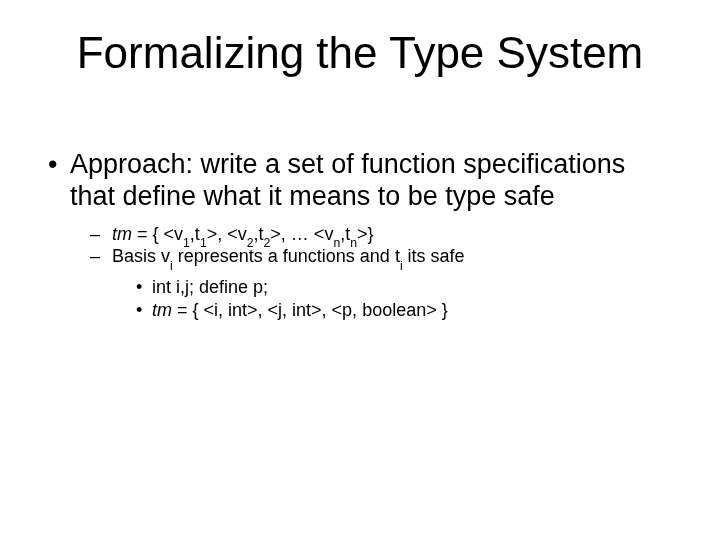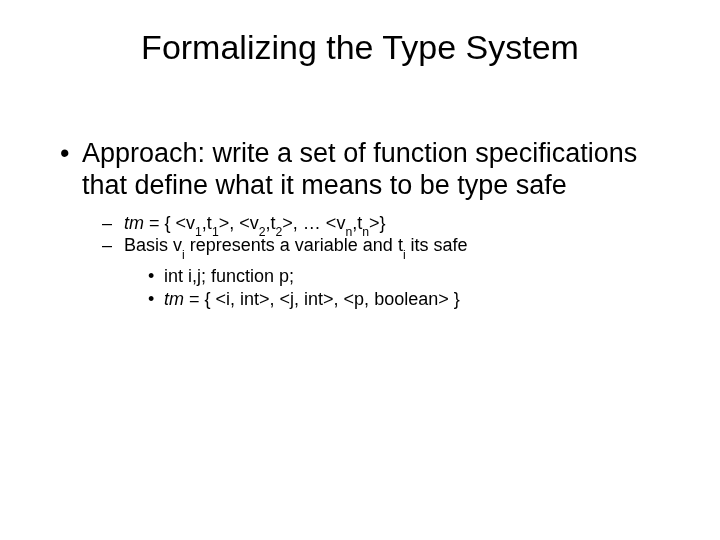--- a/index.html
+++ b/index.html
@@ -1,19 +1,19 @@
 <!DOCTYPE html>
 <html><head>
 <meta charset="utf-8">
 <style>
 html,body{margin:0;padding:0}
 body{width:720px;height:540px;background:#fff;font-family:Arial,Helvetica,sans-serif;color:#000;position:relative}
 .slide{padding:24px 48px 0 48px}
-.title{font-size:34px;font-weight:400;text-align:center;margin-top:4px;margin-bottom:70px;letter-spacing:0}
-ul{list-style:none;margin:12px;padding:0}
+.title{font-size:44px;font-weight:400;text-align:center;margin-top:4px;margin-bottom:70px;letter-spacing:0}
+ul{list-style:none;margin:0;padding:0}
 .lvl1{font-size:27px;line-height:1.2;margin:0 0 2px 0;padding-left:22px;position:relative}
 .lvl1::before{content:"•";position:absolute;left:0;top:0}
 .lvl2{font-size:18px;line-height:1.25;margin:0;padding-left:64px;position:relative}
 .lvl2::before{content:"–";position:absolute;left:42px;top:0}
 .lvl3{font-size:18px;line-height:1.3;margin:0;padding-left:104px;position:relative}
 .lvl3::before{content:"•";position:absolute;left:88px;top:0}
 .ital{font-style:italic}
 sub{font-size:0.68em;line-height:0;position:relative;bottom:-0.25em}
 .gap{height:8px}
 </style>
@@ -27,25 +27,25 @@
     <li class="lvl1">Approach: write a set of function specifications that define what it means to be type safe</li>
 
 
     <li class="gap"></li>
 
     <li class="lvl2">
       <span class="ital">tm</span><span> = { &lt;v</span><sub>1</sub><span>,t</span><sub>1</sub><span>&gt;, &lt;v</span><sub>2</sub><span>,t</span><sub>2</sub><span>&gt;, … &lt;v</span><sub>n</sub><span>,t</span><sub>n</sub><span>&gt;}</span>
     </li>
 
     <li class="lvl2">
-      <span>Basis v</span><sub>i</sub><span> represents a variable and t</span><sub>i</sub><span> its safe</span>
+      <span>Basis v</span><sub>i</sub><span> represents a functions and t</span><sub>i</sub><span> its safe</span>
     </li>
 
 
     <li class="gap"></li>
 
-    <li class="lvl3">int i,j; function p;</li>
+    <li class="lvl3">int i,j; define p;</li>
 
     <li class="lvl3">
       <span class="ital">tm</span><span> = { &lt;i, int&gt;, &lt;j, int&gt;, &lt;p, boolean&gt; }</span>
     </li>
   </ul>
 </div>
 
 </body></html>

